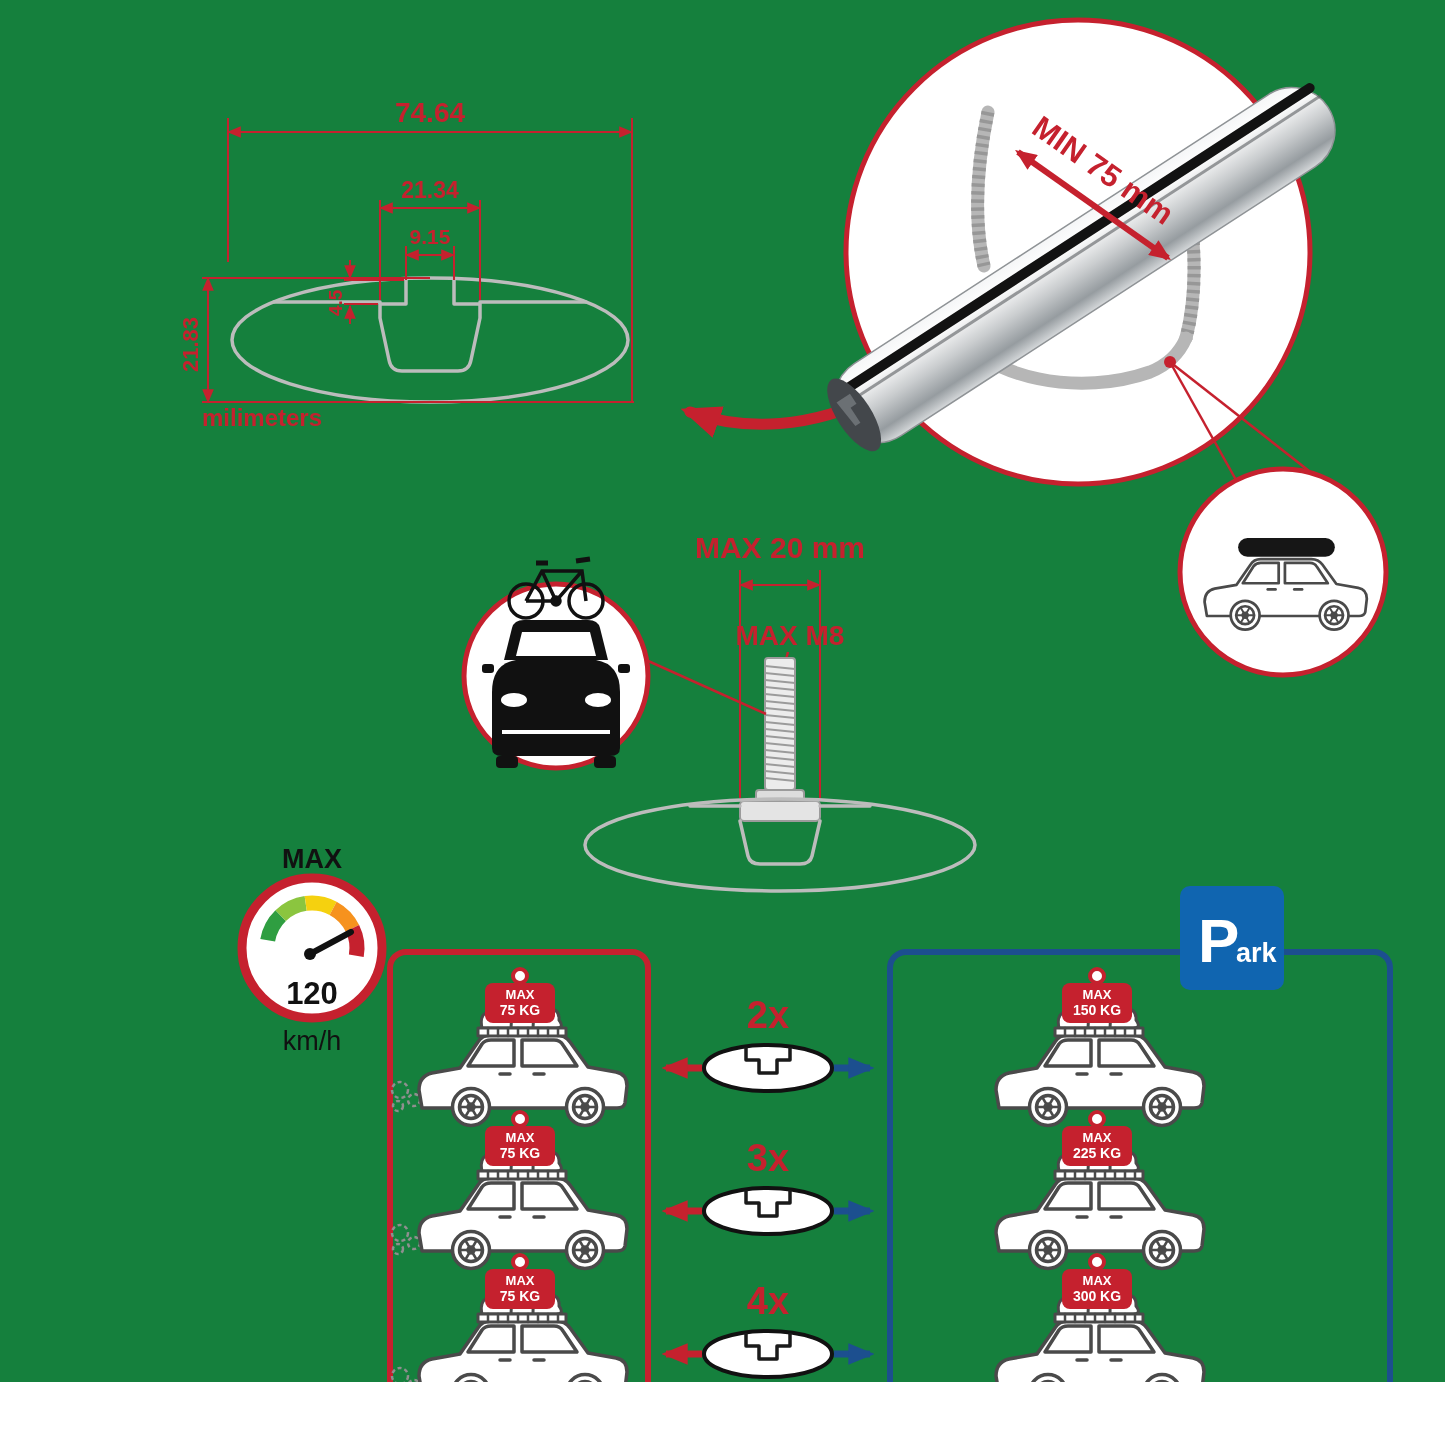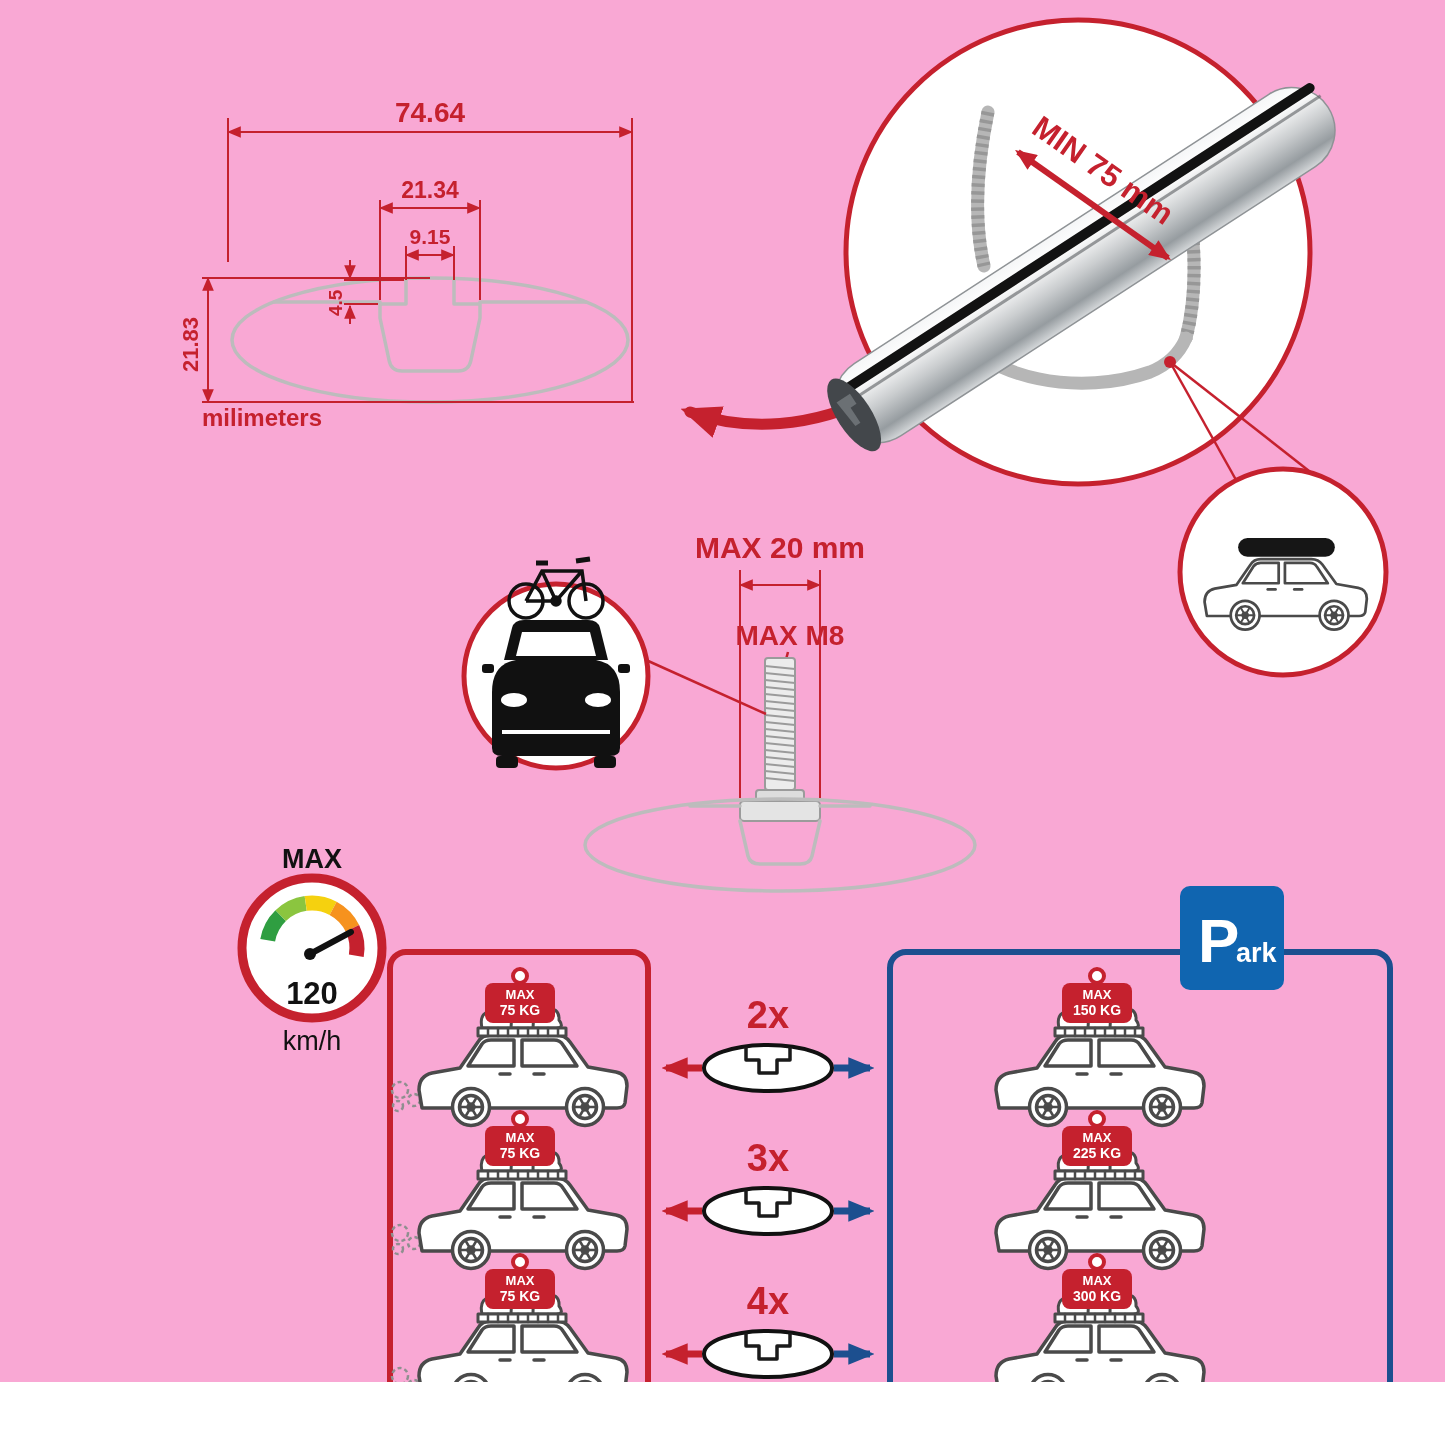--- a/index.html
+++ b/index.html
@@ -1,16 +1,16 @@
 <!DOCTYPE html>
 <html><head>
 <meta charset="utf-8">
 <style>
   html,body{margin:0;padding:0;background:#ffffff;}
-  #stage{position:relative;width:1445px;height:1382px;background:#f9a8d4;overflow:hidden;}
+  #stage{position:relative;width:1445px;height:1382px;background:#15803d;overflow:hidden;}
   text{font-family:"Liberation Sans",sans-serif;}
   .profile{stroke:#bcbcbc;stroke-width:3.5;fill:none;stroke-linecap:round;}
   .dimline{stroke:#c5212e;stroke-width:2;fill:none;}
   .dimtext{fill:#c5212e;font-weight:700;}
   .red-label{fill:#c5212e;font-weight:700;}
   .blk-label{fill:#111;font-weight:700;}
   .rodbase{stroke:#b6b6b6;stroke-width:13;fill:none;stroke-linecap:round;}
   .rodrib{stroke:#979797;stroke-width:13;fill:none;stroke-dasharray:3.5 4.5;}
   .leader{stroke:#c5212e;stroke-width:2.5;fill:none;}
   .tagring{fill:#fff;stroke:#c5212e;stroke-width:4;}

